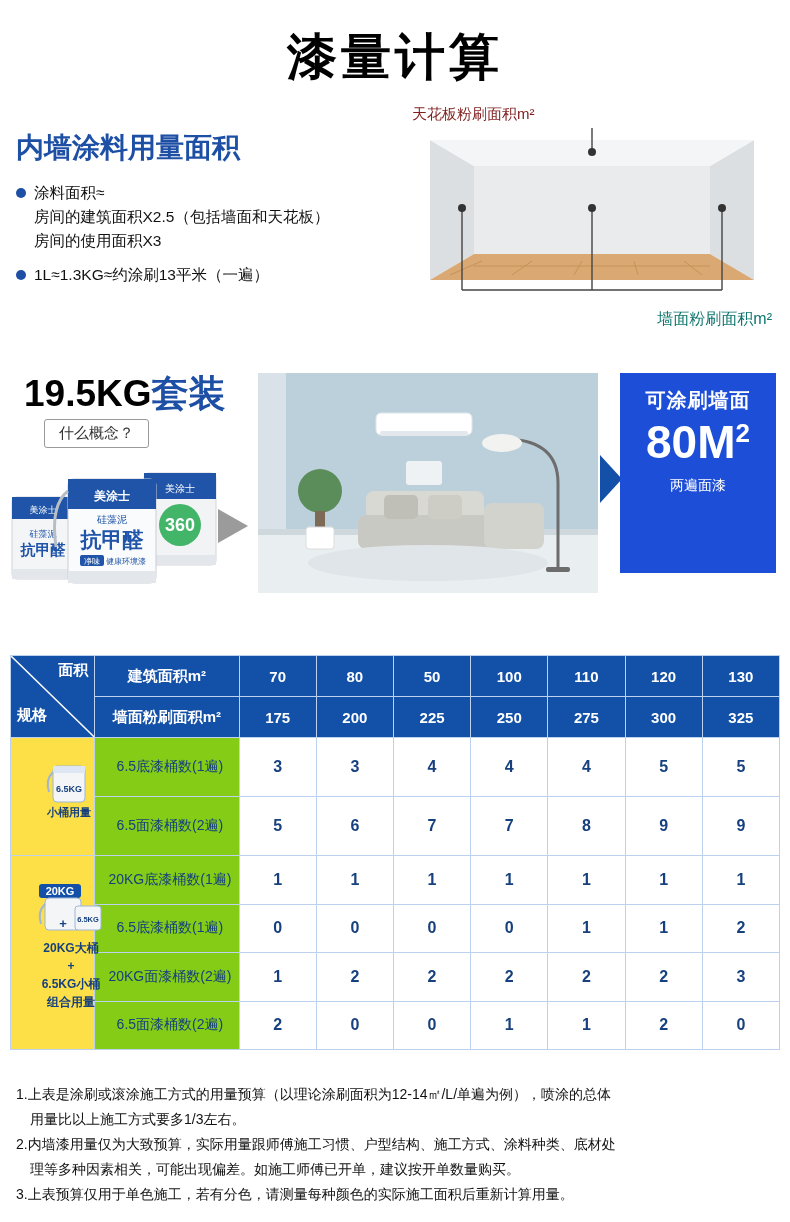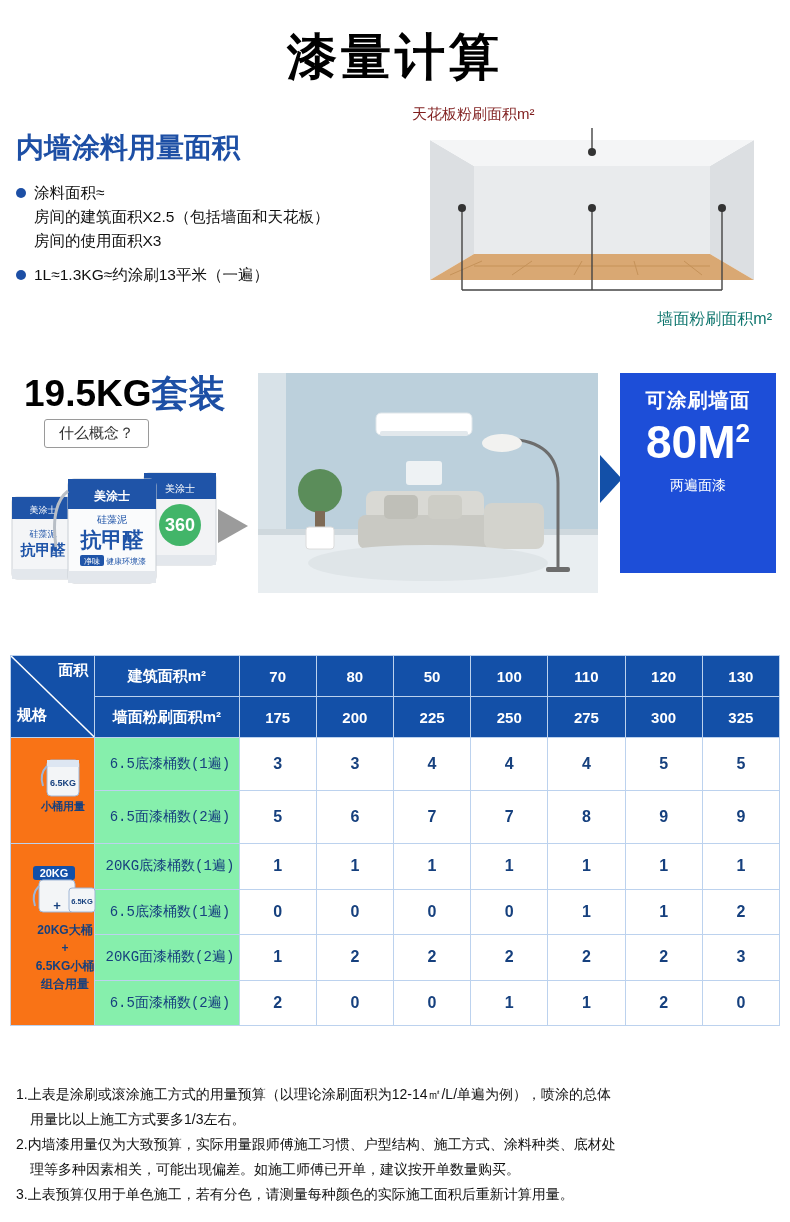--- a/index.html
+++ b/index.html
@@ -181,25 +181,24 @@
   .corner .mian{position:absolute;right:6px;top:5px;font-weight:bold;font-size:15px;}
   .corner .gui{position:absolute;left:6px;bottom:12px;font-weight:bold;font-size:15px;text-align:right;}
   .corner .slash{
     position:absolute;left:0;top:0;width:100%;height:100%;
   }
   .rowlbl{
     text-align:left;
     padding-left:8px !important;
     color:#16407e;
     font-size:14px;
-    background:#86efac;
-    font-family:Liberation Mono, monospace;
+    background:#84cc16;
   }
   .val{font-weight:bold;font-size:16px;background:#fff;}
-  .iconcell{background:#f97316;vertical-align:middle;padding:14px !important;margin-left:36px;}
+  .iconcell{background:#fde047;vertical-align:middle;padding:20px !important;margin-left:36px;}
 
   
   .notes{
     position:absolute;
     left:16px;top:1083px;
     width:760px;
     font-size:14px;
     line-height:1.65;
     color:#111;
   }

